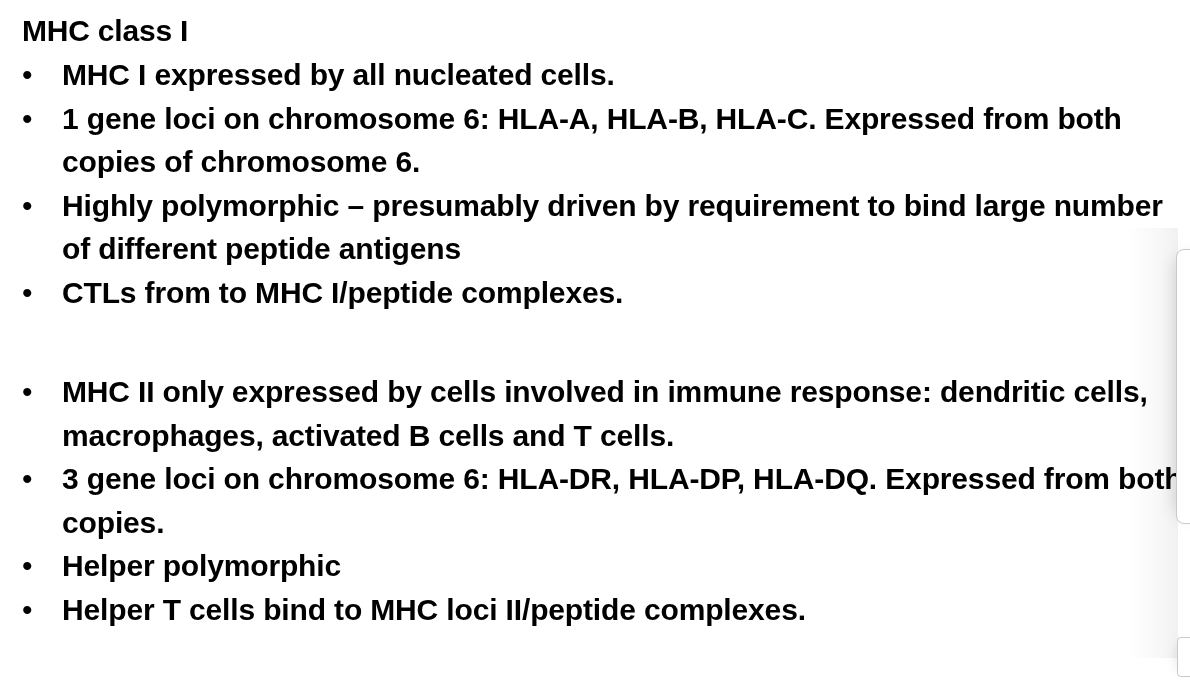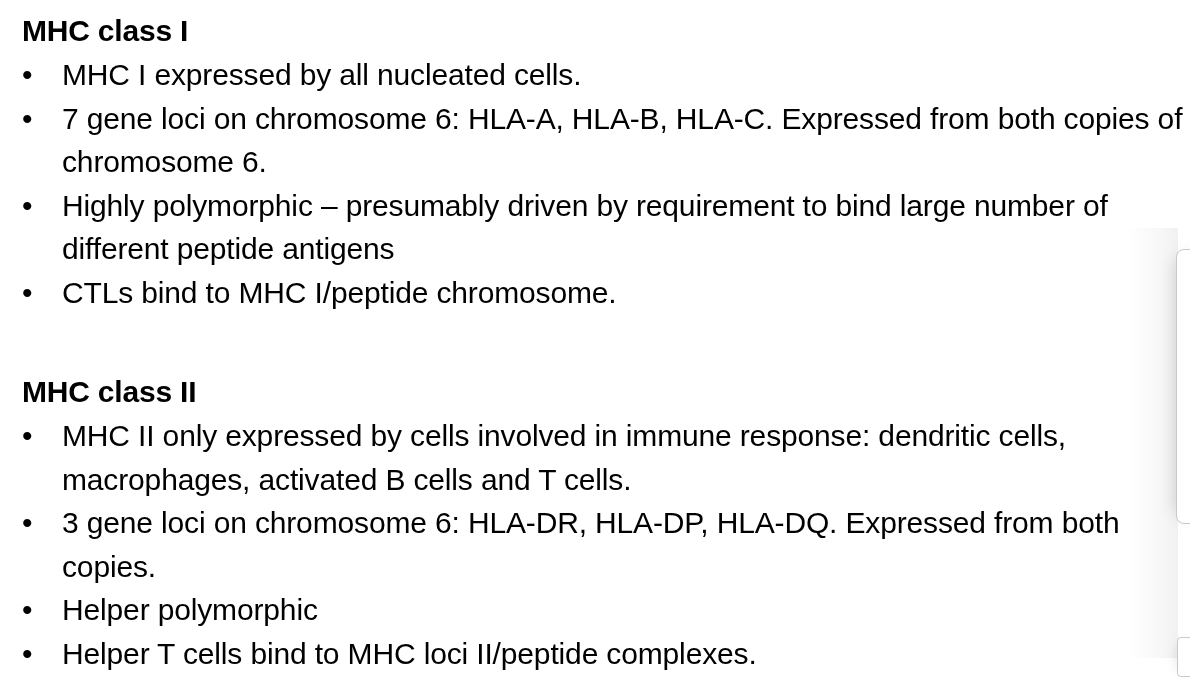--- a/index.html
+++ b/index.html
@@ -68,20 +68,21 @@
     width: 16px;
     font-size: 30px;
     line-height: 43.5px;
     text-align: left;
     color: #000000;
   }
 
   .bullet-text {
     display: block;
     white-space: pre-wrap;
+    font-weight: bold;
   }
 
   .section-gap {
     height: 56px;
   }
 
   
   .edge-panel {
     position: absolute;
     left: 1176px;
@@ -125,37 +126,36 @@
 
     <div class="section">
       <div class="section-heading">MHC class I</div>
       <ul class="bullet-list">
         <li class="bullet-item">
           <span class="bullet-marker">•</span>
           <span class="bullet-text">MHC I expressed by all nucleated cells.</span>
         </li>
         <li class="bullet-item">
           <span class="bullet-marker">•</span>
-          <span class="bullet-text">7 gene loci on chromosome 6: HLA-A, HLA-B, HLA-C. Expressed from both copies of chromosome 6.</span>
+          <span class="bullet-text">1 gene loci on chromosome 6: HLA-A, HLA-B, HLA-C. Expressed from both copies of chromosome 6.</span>
         </li>
         <li class="bullet-item">
           <span class="bullet-marker">•</span>
           <span class="bullet-text">Highly polymorphic – presumably driven by requirement to bind large number of different peptide antigens</span>
         </li>
         <li class="bullet-item">
           <span class="bullet-marker">•</span>
-          <span class="bullet-text">CTLs bind to MHC I/peptide chromosome.</span>
+          <span class="bullet-text">CTLs from to MHC I/peptide complexes.</span>
         </li>
       </ul>
     </div>
 
     <div class="section-gap"></div>
 
     <div class="section">
-      <div class="section-heading">MHC class II</div>
       <ul class="bullet-list">
         <li class="bullet-item">
           <span class="bullet-marker">•</span>
           <span class="bullet-text">MHC II only expressed by cells involved in immune response: dendritic cells, macrophages, activated B cells and T cells.</span>
         </li>
         <li class="bullet-item">
           <span class="bullet-marker">•</span>
           <span class="bullet-text">3 gene loci on chromosome 6: HLA-DR, HLA-DP, HLA-DQ. Expressed from both copies.</span>
         </li>
         <li class="bullet-item">

